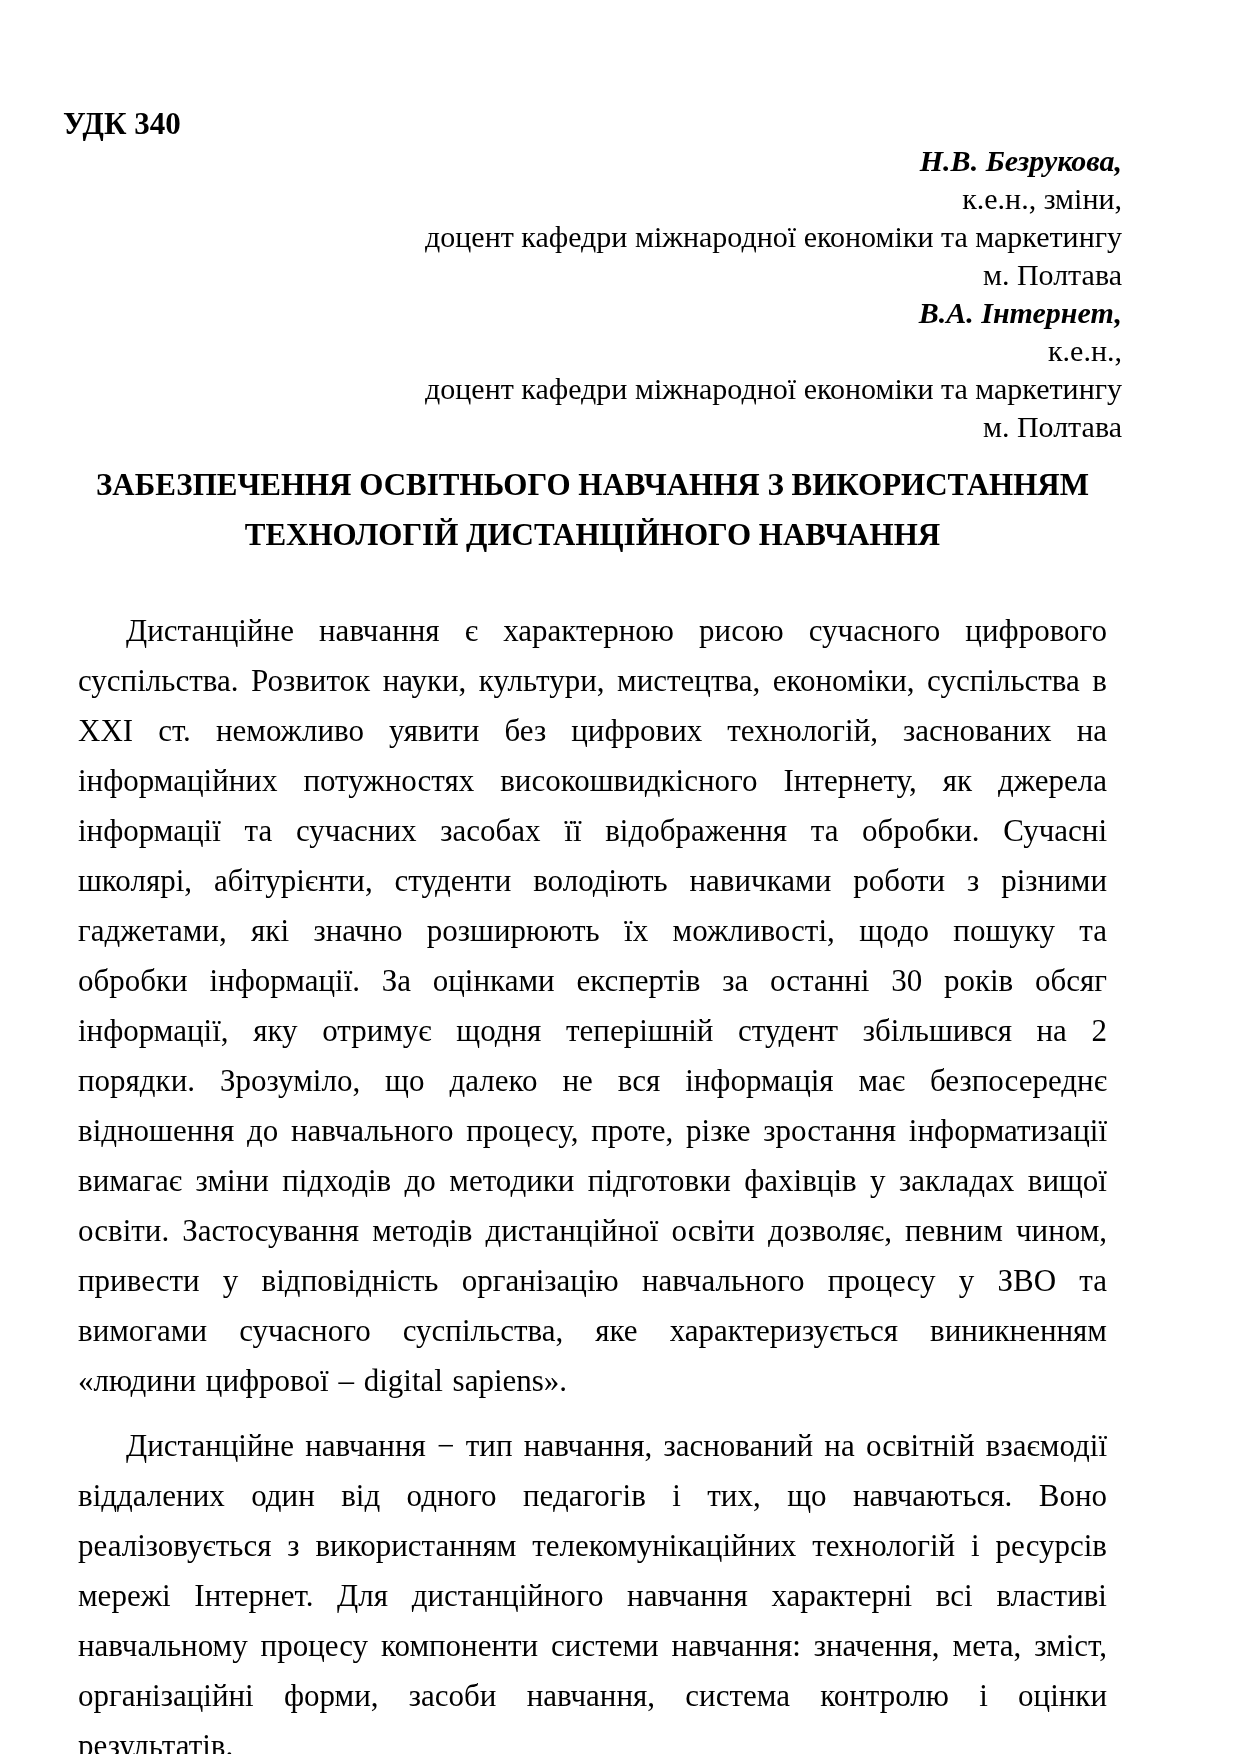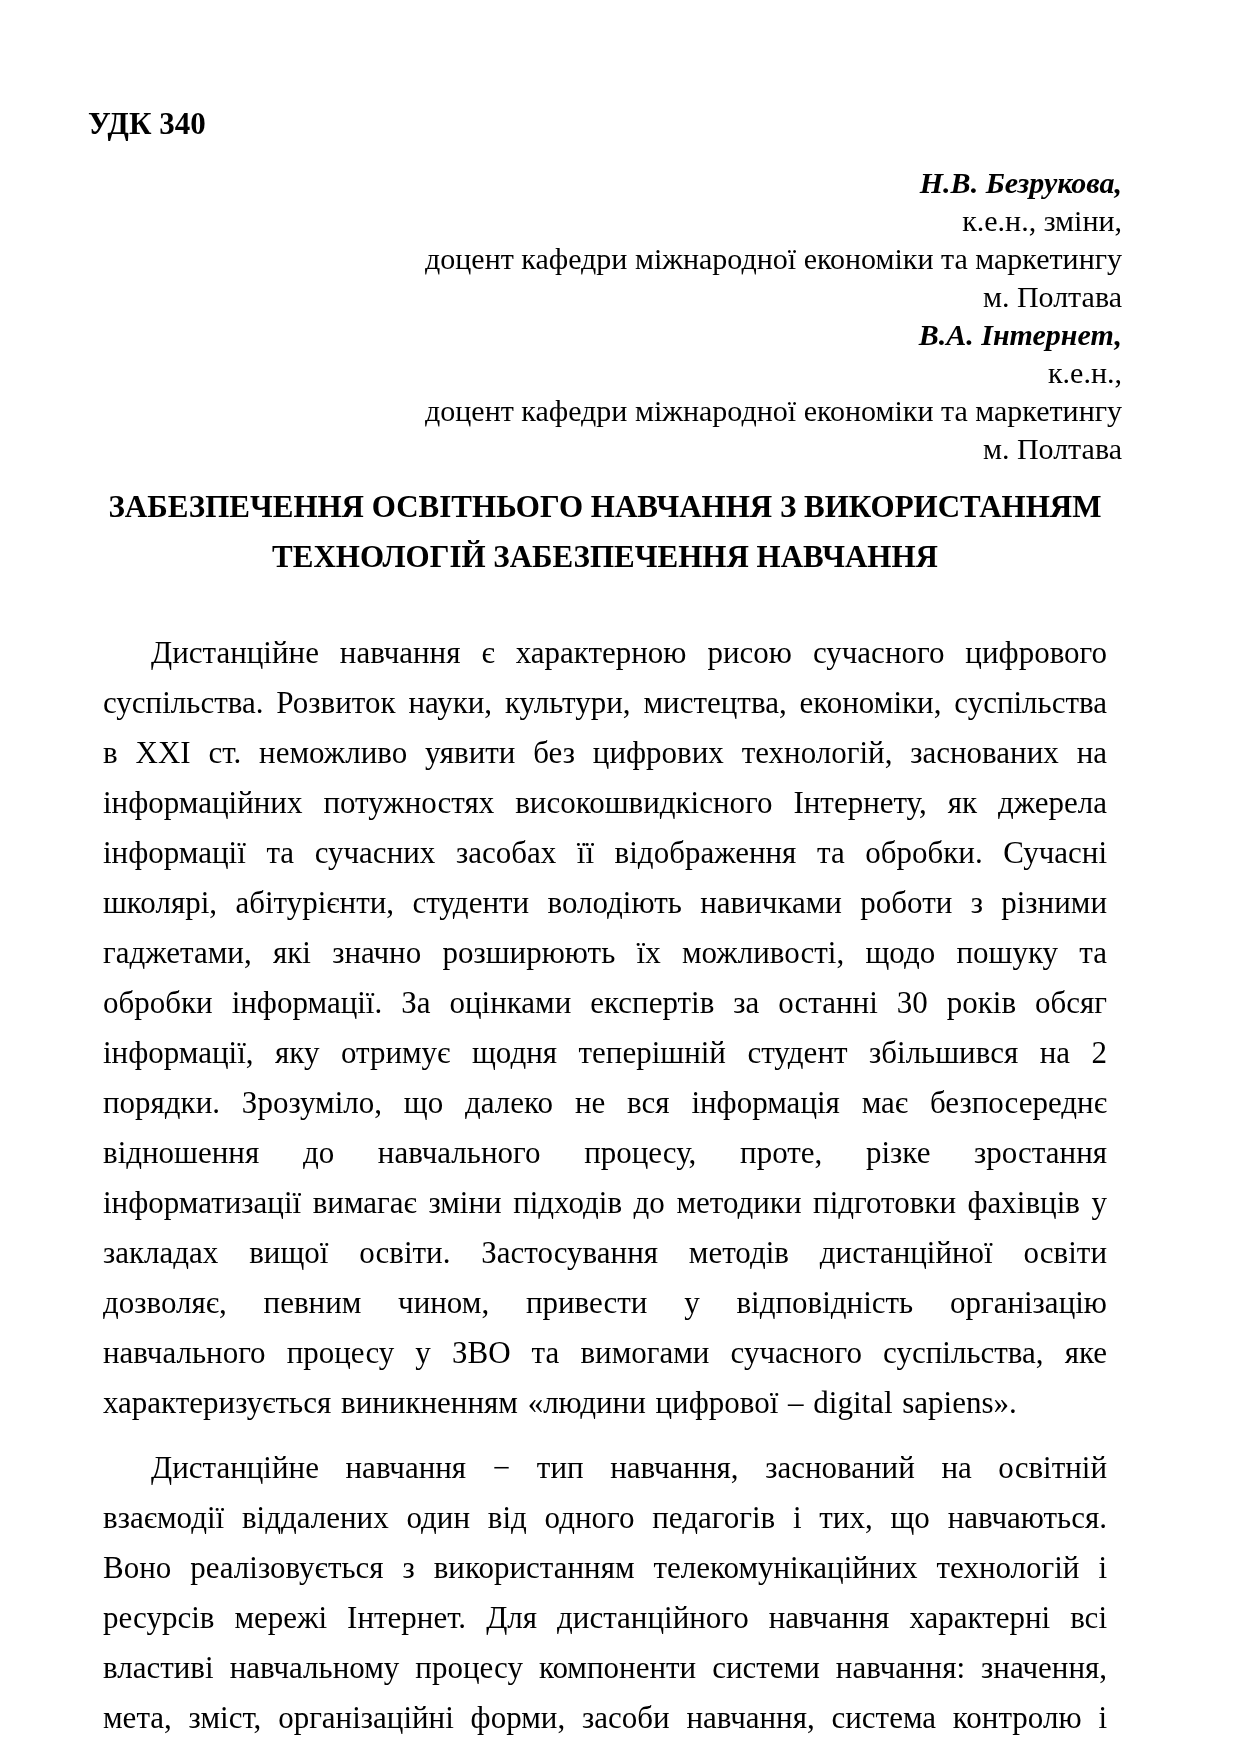--- a/index.html
+++ b/index.html
@@ -8,31 +8,30 @@
     background: #ffffff;
   }
   .page {
     position: relative;
     width: 1240px;
     height: 1754px;
     background: #ffffff;
     color: #000000;
     font-family: "Liberation Serif", "DejaVu Serif", serif;
     box-sizing: border-box;
-    padding: 106px 118px 40px 88px;
+    padding: 106px 118px 40px 63px;
     overflow: hidden;
   }
   .udk {
     font-size: 31px;
     font-weight: bold;
     line-height: 36px;
     text-align: left;
   }
   .authors {
-    margin-top: 22px;
     text-align: right;
     font-size: 30px;
     line-height: 38px;
   }
   .author-name {
     font-weight: bold;
     font-style: italic;
   }
   .title {
     margin-top: 14px;
@@ -70,21 +69,21 @@
     <div>
       <div class="author-name">В.А. Інтернет,</div>
       <div>к.е.н.,</div>
       <div>доцент кафедри міжнародної економіки та маркетингу</div>
       <div>м. Полтава</div>
     </div>
   </div>
 
   <div class="title">
     <div>ЗАБЕЗПЕЧЕННЯ ОСВІТНЬОГО НАВЧАННЯ З ВИКОРИСТАННЯМ</div>
-    <div>ТЕХНОЛОГІЙ ЗАБЕЗПЕЧЕННЯ НАВЧАННЯ</div>
+    <div>ТЕХНОЛОГІЙ ДИСТАНЦІЙНОГО НАВЧАННЯ</div>
   </div>
 
   <div class="body-text">
     <p>Дистанційне навчання є характерною рисою сучасного цифрового суспільства. Розвиток науки, культури, мистецтва, економіки, суспільства в XXI ст. неможливо уявити без цифрових технологій, заснованих на інформаційних потужностях високошвидкісного Інтернету, як джерела інформації та сучасних засобах її відображення та обробки. Сучасні школярі, абітурієнти, студенти володіють навичками роботи з різними гаджетами, які значно розширюють їх можливості, щодо пошуку та обробки інформації. За оцінками експертів за останні 30 років обсяг інформації, яку отримує щодня теперішній студент збільшився на 2 порядки. Зрозуміло, що далеко не вся інформація має безпосереднє відношення до навчального процесу, проте, різке зростання інформатизації вимагає зміни підходів до методики підготовки фахівців у закладах вищої освіти. Застосування методів дистанційної освіти дозволяє, певним чином, привести у відповідність організацію навчального процесу у ЗВО та вимогами сучасного суспільства, яке характеризується виникненням «людини цифрової – digital sapiens».</p>
     <p>Дистанційне навчання − тип навчання, заснований на освітній взаємодії віддалених один від одного педагогів і тих, що навчаються. Воно реалізовується з використанням телекомунікаційних технологій і ресурсів мережі Інтернет. Для дистанційного навчання характерні всі властиві навчальному процесу компоненти системи навчання: значення, мета, зміст, організаційні форми, засоби навчання, система контролю і оцінки результатів.</p>
   </div>
 
 </div>
 
 </body></html>

